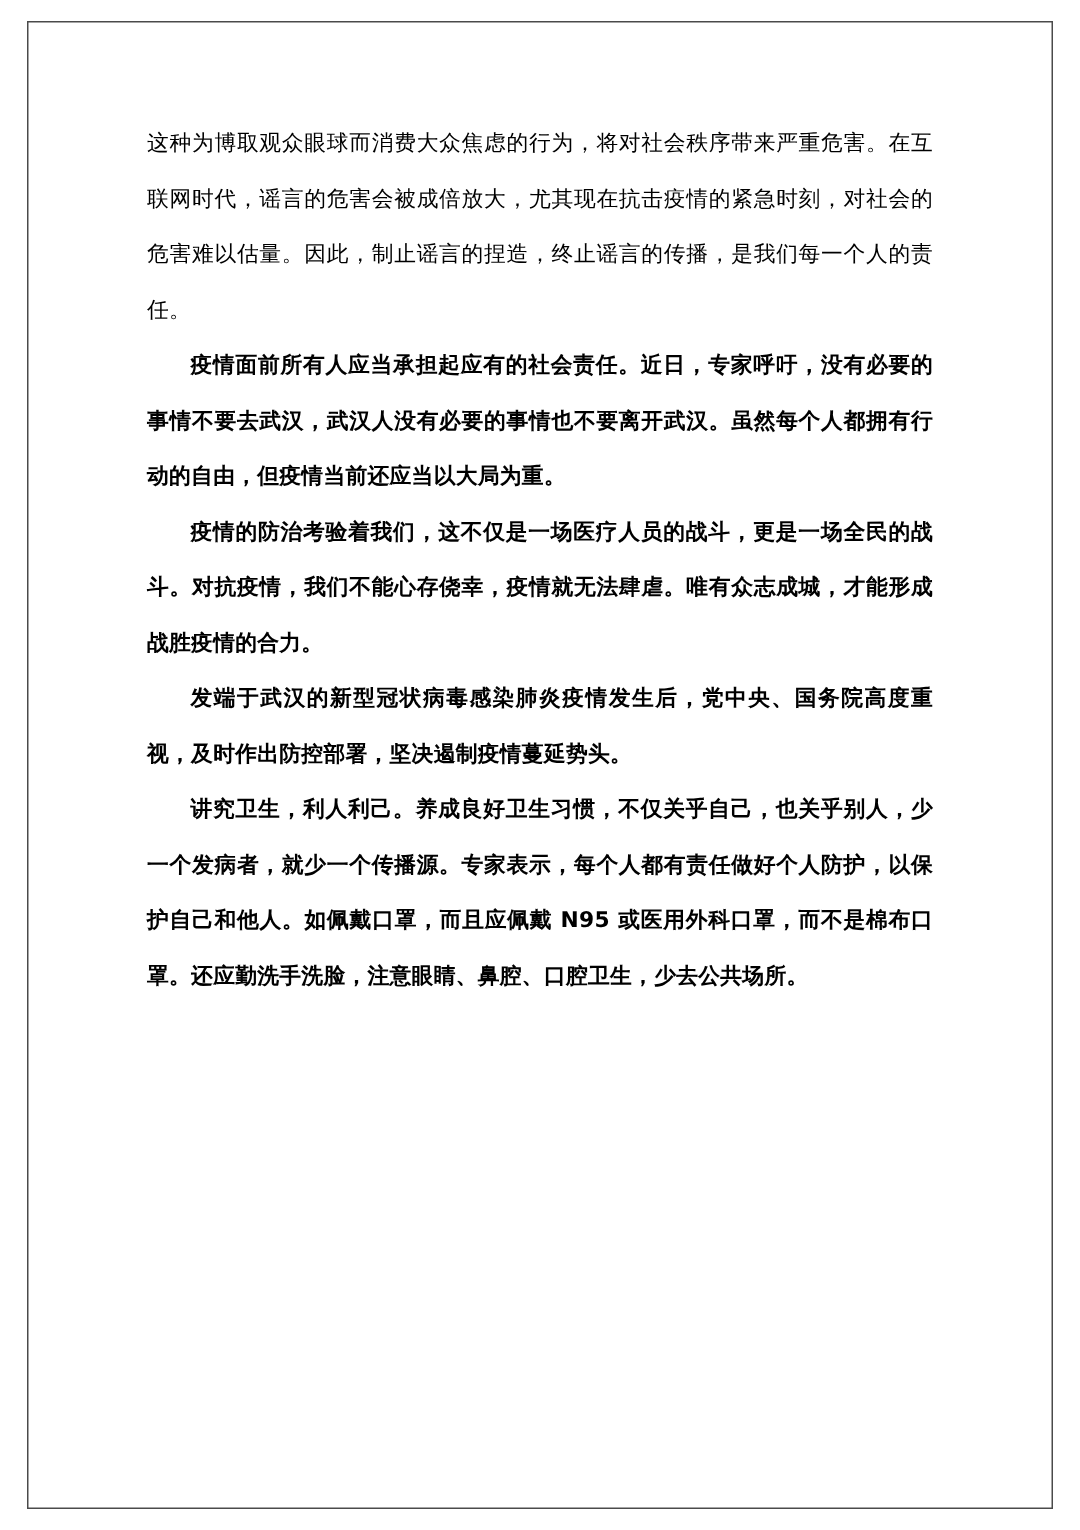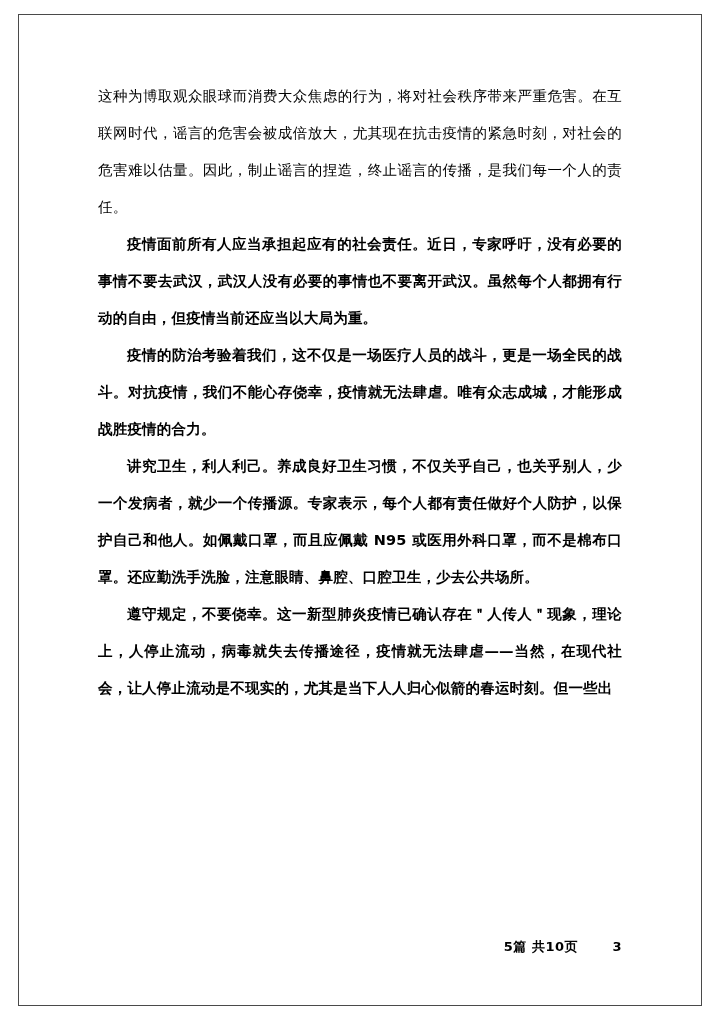--- a/index.html
+++ b/index.html
@@ -75,22 +75,18 @@
 <body>
 
 <div class="page">
 
   <div class="page-border"></div>
 
   <div class="content">
     <p class="para">这种为博取观众眼球而消费大众焦虑的行为，将对社会秩序带来严重危害。在互联网时代，谣言的危害会被成倍放大，尤其现在抗击疫情的紧急时刻，对社会的危害难以估量。因此，制止谣言的捏造，终止谣言的传播，是我们每一个人的责任。</p>
     <p class="para indent">疫情面前所有人应当承担起应有的社会责任。近日，专家呼吁，没有必要的事情不要去武汉，武汉人没有必要的事情也不要离开武汉。虽然每个人都拥有行动的自由，但疫情当前还应当以大局为重。</p>
     <p class="para indent">疫情的防治考验着我们，这不仅是一场医疗人员的战斗，更是一场全民的战斗。对抗疫情，我们不能心存侥幸，疫情就无法肆虐。唯有众志成城，才能形成战胜疫情的合力。</p>
+    <p class="para indent">发端于武汉的新型冠状病毒感染肺炎疫情发生后，党中央、国务院高度重视，及时作出防控部署，坚决遏制疫情蔓延势头。</p>
     <p class="para indent">讲究卫生，利人利己。养成良好卫生习惯，不仅关乎自己，也关乎别人，少一个发病者，就少一个传播源。专家表示，每个人都有责任做好个人防护，以保护自己和他人。如佩戴口罩，而且应佩戴 N95 或医用外科口罩，而不是棉布口罩。还应勤洗手洗脸，注意眼睛、鼻腔、口腔卫生，少去公共场所。</p>
-    <p class="para indent">遵守规定，不要侥幸。这一新型肺炎疫情已确认存在＂人传人＂现象，理论上，人停止流动，病毒就失去传播途径，疫情就无法肆虐——当然，在现代社会，让人停止流动是不现实的，尤其是当下人人归心似箭的春运时刻。但一些出</p>
   </div>
 
-  <div class="footer">
-    <span class="pages-of">5篇 共10页</span>
-    <span class="page-num">3</span>
-  </div>
 
 </div>
 
 </body></html>

